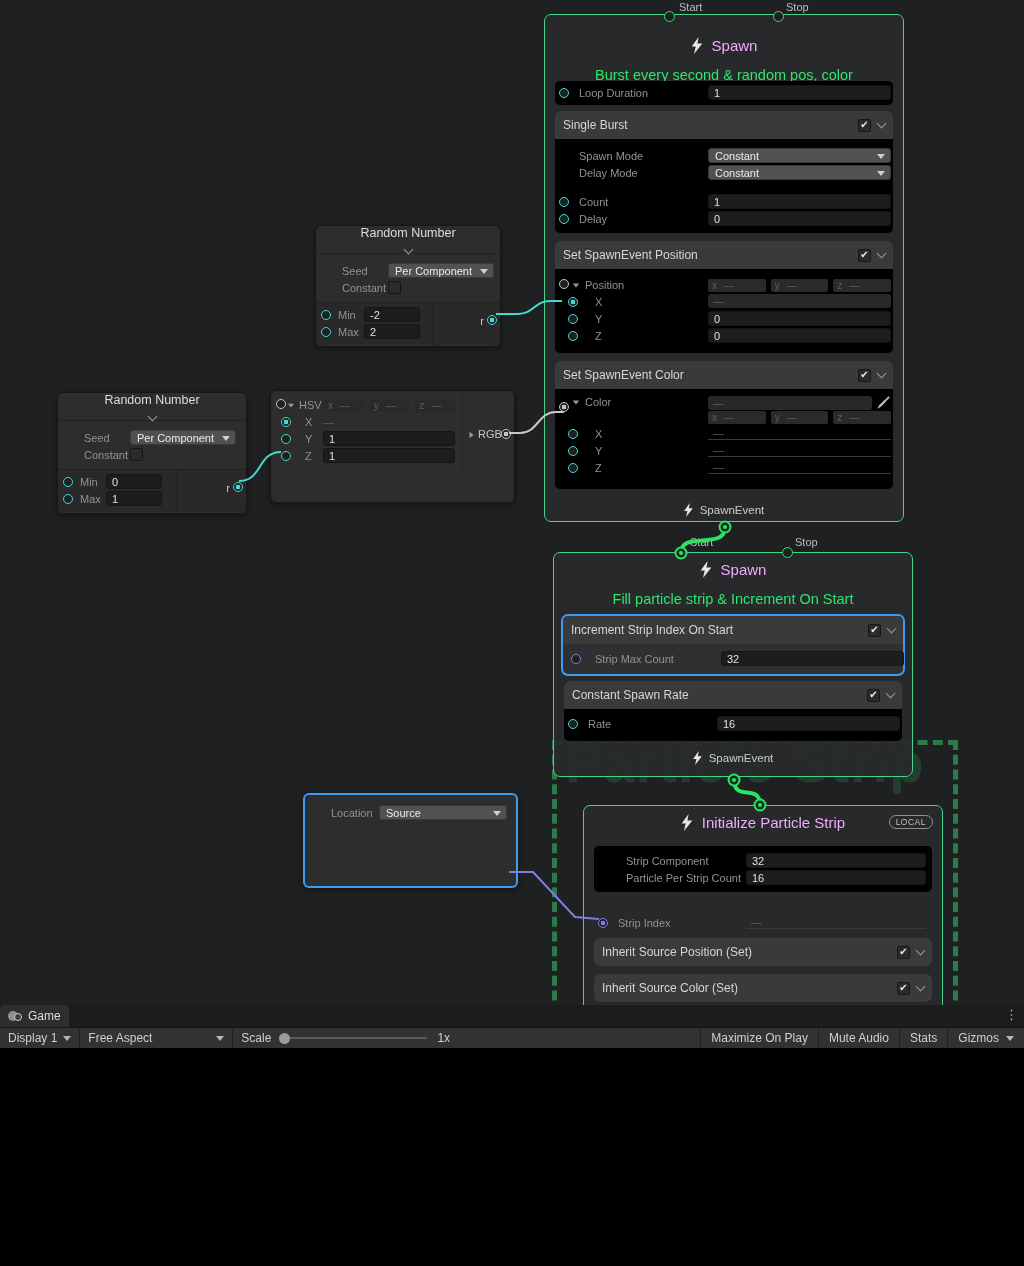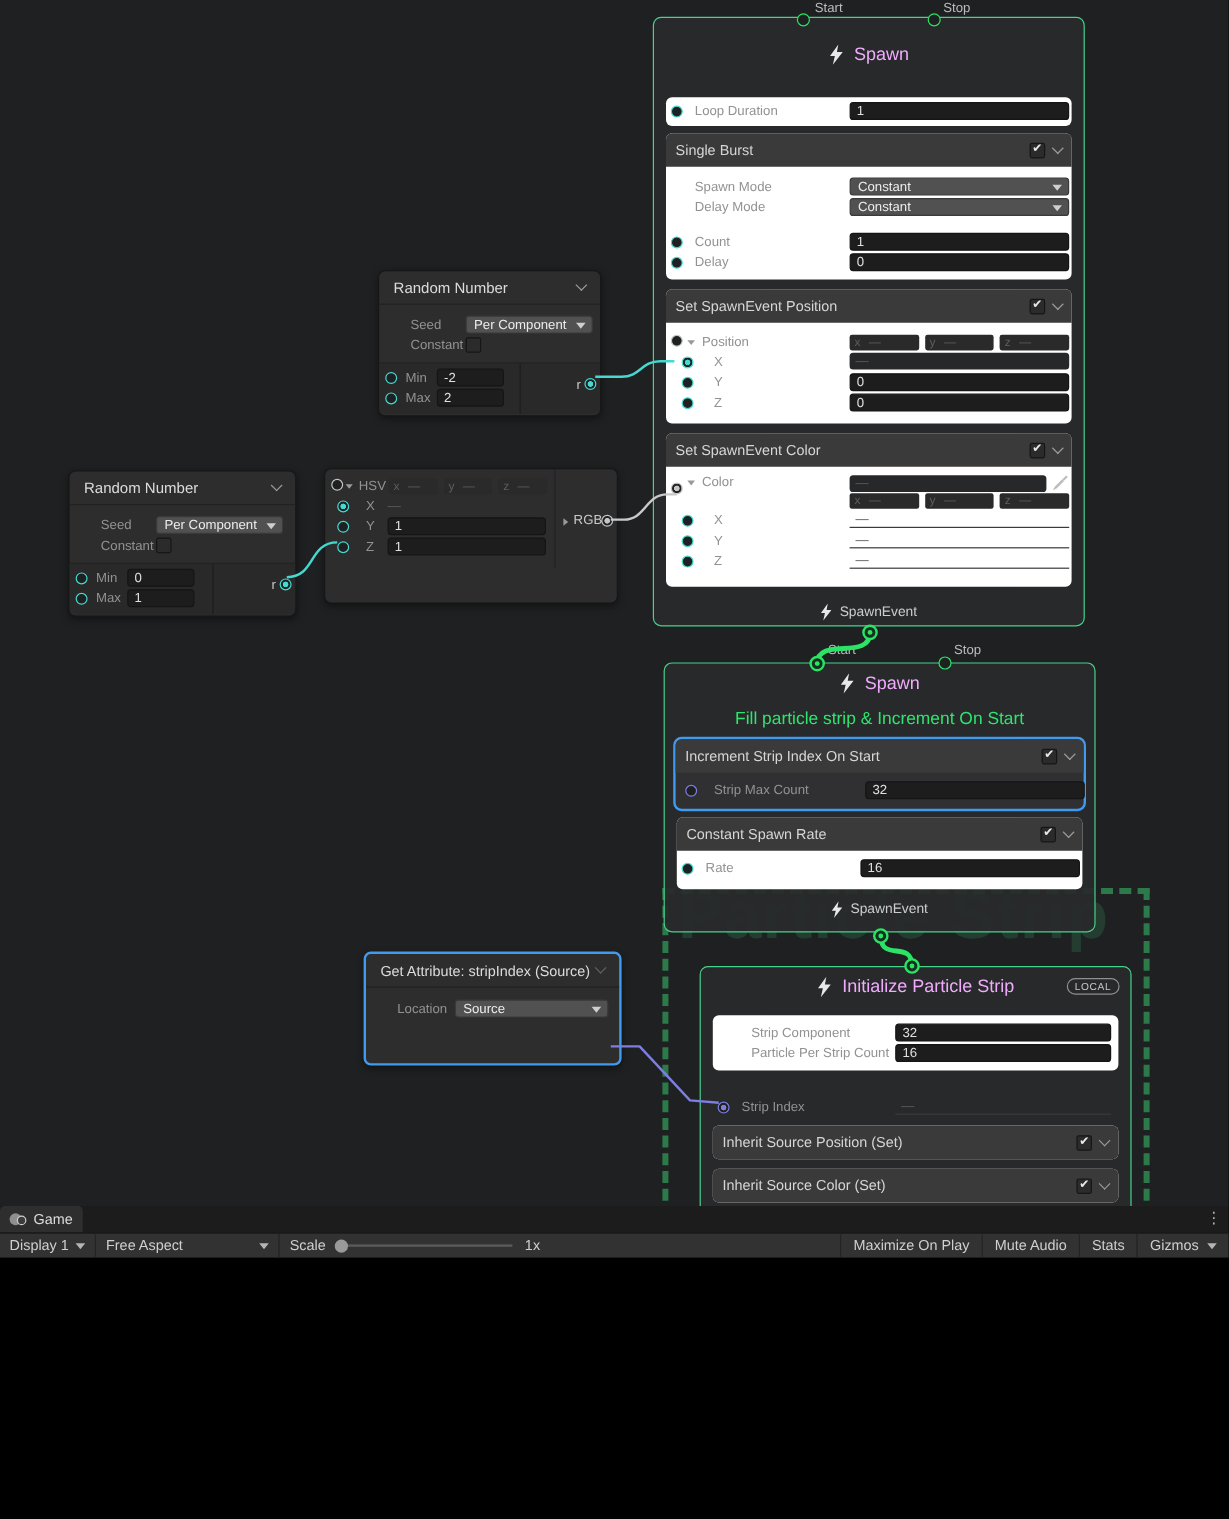--- a/index.html
+++ b/index.html
@@ -44,37 +44,37 @@
   .tri-d { width:0; height:0; border-left:4px solid transparent; border-right:4px solid transparent;
            border-top:5px solid #9a9a9a; }
   
   .ctx { position:absolute; background:rgba(40,42,43,0.93); border:1.5px solid #46d38b;
          border-radius:7px; z-index:10; }
   .ctx-title { position:absolute; left:0; right:0; display:flex; justify-content:center;
          gap:9px; color:#f0abfc; font-size:15px; }
   .ctx-sub { position:absolute; left:0; right:0; text-align:center; color:#2ee56e; font-size:14.5px; }
   .ctx-footer { position:absolute; left:0; right:0; display:flex; justify-content:center;
          align-items:center; gap:7px; color:#cdcdcd; font-size:11.5px; }
-  .block { position:absolute; left:10px; right:10px; background:#ffffff; border-radius:5px; }
+  .block { position:absolute; left:10px; right:10px; background:#000000; border-radius:5px; }
   .bhead { height:28px; display:flex; align-items:center; padding:0 8px; gap:7px;
            background:#3a3a3b; border-radius:5px 5px 0 0; color:#d6d6d6; font-size:12px; }
   .bhead.only { border-radius:5px; }
   .bhead .sp { flex:1; }
   .row { position:relative; height:17px; display:flex; align-items:center; padding-left:24px; }
   .row .rport { position:absolute; left:4px; top:3.5px; }
   .row .fz { position:absolute; left:153px; width:183px; }
   .gline { display:flex; gap:5px; position:absolute; left:153px; width:183px; }
   .gbox { flex:1; height:13px; background:#2a2a2b; border-radius:2px; color:#5e5e5e;
           font-size:10px; display:flex; align-items:center; padding:0 4px; gap:7px; }
   .uline { border-bottom:1px solid #3a3a3b; height:14px; display:flex; align-items:center; padding:0 5px; }
   
   .op { position:absolute; background:#2d2d2e; border:1px solid #171718; border-radius:6px;
         z-index:10; box-shadow:0 2px 6px rgba(0,0,0,.4); }
   .op-head { height:28px; display:flex; align-items:center; padding:0 12px;
-        color:#dcdcdc; font-size:12.5px; border-bottom:1px solid #222; }
+        color:#dcdcdc; font-size:12.5px; border-bottom:1px solid #222;flex-direction:column; }
   .op-head .sp { flex:1; }
   .op.sel { border:2px solid #3f9bf0; }
   
   .groupbox { position:absolute; border:5px dashed #2c7a4a; z-index:1; }
   .grouplabel { position:absolute; z-index:2; font-size:56px; font-weight:bold;
         color:rgba(62,220,130,0.16); white-space:nowrap; letter-spacing:1px; }
   svg.edges { position:absolute; left:0; top:0; z-index:40; pointer-events:none; }
   .toplabel { position:absolute; color:#bcbcbc; font-size:11px; z-index:12; }
   
   .gv { position:absolute; left:0; top:1005px; width:1024px; height:261px; z-index:60; background:#000; }
@@ -111,20 +111,21 @@
   <span class="p green" style="left:664px; top:11px; z-index:12;"></span>
   <span class="p green" style="left:773px; top:11px; z-index:12;"></span>
 
   <div class="ctx" style="left:544px; top:14px; width:360px; height:508px;">
     <div class="ctx-title" style="top:22px;">
       <svg width="12" height="17" viewBox="0 0 10 16">
         <polygon points="6.5,0 0,9 3.8,9 2.2,16 10,6 5.4,6" fill="#e8e8e8"></polygon>
         </svg>
       <span>Spawn</span>
     </div>
+    <div class="ctx-sub" style="top:52px;">Burst every second &amp; random pos, color</div>
 
     <div class="block" style="top:66px; height:24px;">
       <div class="row" style="height:24px;">
         <span class="p rport" style="top:7px;"></span>
         <span class="lbl">Loop Duration</span>
         <span class="field fz" style="top:4px;">1</span>
       </div>
     </div>
 
     <div class="block" style="top:96px; height:122px;">
@@ -480,25 +481,20 @@
           <span class="field" style="width:132px;">1</span>
         </div>
       </div>
       <span class="tri-r abs" style="left:198px; top:40px; transform:scale(0.8);"></span>
       <span class="lbl abs" style="left:207px; top:37px; color:#c9c9c9;">RGB</span>
       <span class="p fill-wh wh abs" style="right:3px; top:38px;"></span>
     </div>
   </div>
 
   <div class="op sel" style="left:303px; top:793px; width:215px; height:95px;">
-    <div class="op-head" style="font-size:12px;">
-      <span>Get Attribute: stripIndex (Source)</span>
-      <span class="sp"></span>
-        <span class="chev" style="opacity:.5;"></span>
-    </div>
     <div class="row" style="margin-top:9px; padding-left:26px;">
       <span class="lbl" style="width:48px;">Location</span>
       <span class="drop" style="width:128px;">
         <span>Source</span>
           <i class="dar"></i>
         </span>
     </div>
   </div>
 
   <svg class="edges" width="1024" height="1266">

